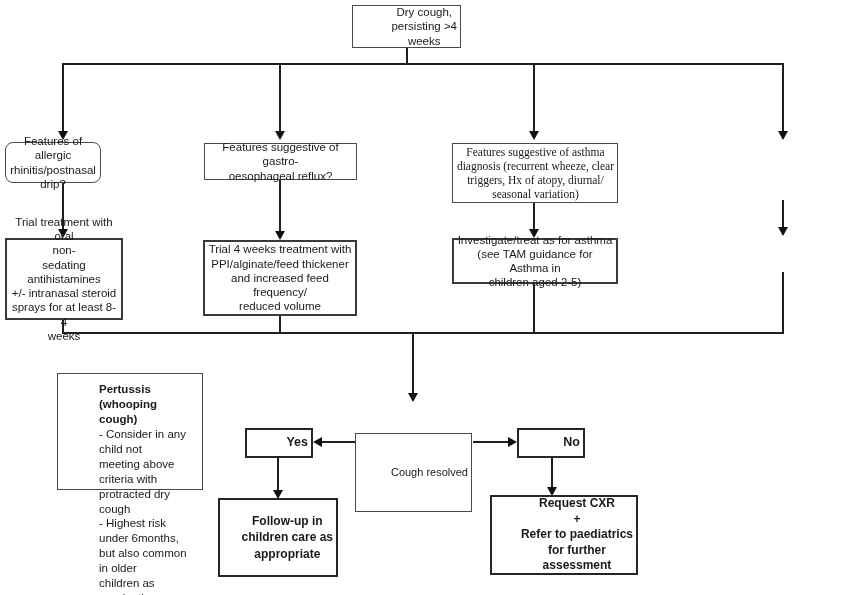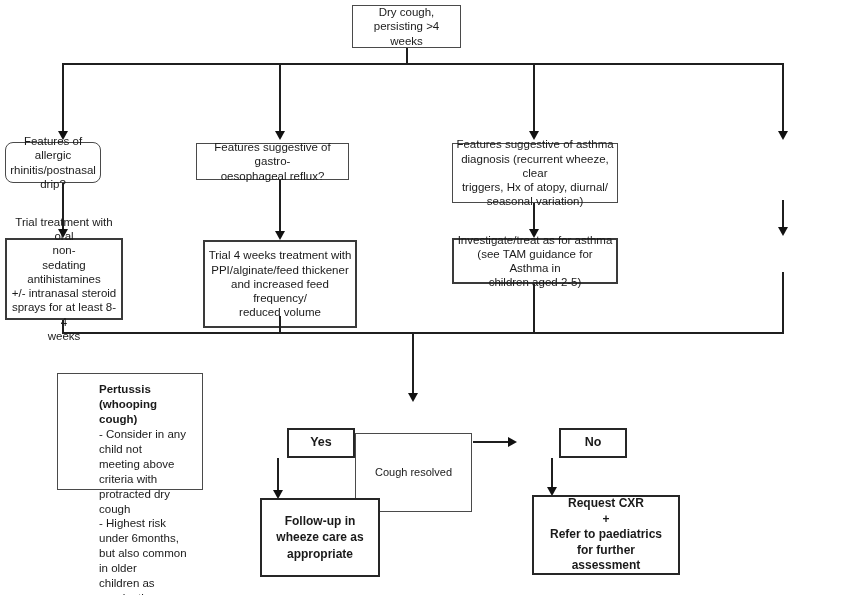--- a/index.html
+++ b/index.html
@@ -11,29 +11,29 @@
     color:#1a1a1a;
     overflow:hidden;
   }
   .box{
     position:absolute;
     box-sizing:border-box;
     background:#ffffff;
     border:1.5px solid #4a4a4a;
     display:flex;
     align-items:center;
-    justify-content:center;
+    justify-content:flex-end;
     text-align:center;
     white-space:pre-line;
     font-size:11.5px;
     line-height:1.24;
     padding:8px 3px;
   }
   .box.thick{border-width:2px;border-color:#3a3a3a;}
-  .box.dark{border-width:2px;border-color:#262626;margin-left:42px;}
+  .box.dark{border-width:2px;border-color:#262626;}
   .bold{font-weight:bold;}
   .leftalign{
     text-align:left;
     justify-content:flex-start;
     align-items:flex-start;
     flex-direction:column;
     padding:8px 6px 4px 8px;
     line-height:1.3;
   }
   .red{color:#ff0000;}
@@ -65,25 +65,25 @@
   <div class="arr down" style="left:275px;top:131px;"></div>
   <div class="vline" style="left:533px;top:64px;height:68px;"></div>
   <div class="arr down" style="left:529px;top:131px;"></div>
   <div class="vline" style="left:782px;top:64px;height:68px;"></div>
   <div class="arr down" style="left:778px;top:131px;"></div>
 
   <div class="box" style="left:5px;top:142px;width:96px;height:41px;border-radius:8px;">
     <span>Features of allergic
 rhinitis/postnasal drip?</span>
   </div>
-  <div class="box" style="left:196px;top:143px;width:153px;height:37px;">
+  <div class="box" style="left:204px;top:143px;width:153px;height:37px;">
     <span>Features suggestive of gastro-
 oesophageal reflux?</span>
   </div>
-  <div class="box" style="left:452px;top:143px;width:166px;height:60px;">
+  <div class="box" style="left:452px;top:143px;width:166px;height:60px;font-family:Liberation Serif, serif;">
     <span>Features suggestive of asthma
 diagnosis (recurrent wheeze, clear
 triggers, Hx of atopy, diurnal/
 seasonal variation)</span>
   </div>
 
   <div class="vline" style="left:62px;top:183px;height:46px;"></div>
   <div class="arr down" style="left:58px;top:229px;"></div>
   <div class="vline" style="left:279px;top:180px;height:51px;"></div>
   <div class="arr down" style="left:275px;top:231px;"></div>
@@ -93,21 +93,21 @@
   <div class="arr down" style="left:778px;top:227px;"></div>
 
   <div class="box thick" style="left:5px;top:238px;width:118px;height:82px;">
     <span>Trial treatment with oral
 non-
 sedating antihistamines
 +/- intranasal steroid
 sprays for at least 8-4
 weeks</span>
   </div>
-  <div class="box thick" style="left:203px;top:240px;width:154px;height:88px;">
+  <div class="box thick" style="left:203px;top:240px;width:154px;height:76px;">
     <span>Trial 4 weeks treatment with
 PPI/alginate/feed thickener
 and increased feed frequency/
 reduced volume</span>
   </div>
   <div class="box thick" style="left:452px;top:238px;width:166px;height:46px;">
     <span>Investigate/treat as for asthma
 (see TAM guidance for Asthma in
 children aged 2-5)</span>
   </div>
@@ -147,21 +147,21 @@
     <span>No</span>
   </div>
 
   <div class="vline" style="left:277px;top:458px;height:32px;"></div>
   <div class="arr down" style="left:273px;top:490px;"></div>
   <div class="vline" style="left:551px;top:458px;height:29px;"></div>
   <div class="arr down" style="left:547px;top:487px;"></div>
 
   <div class="box dark bold" style="left:218px;top:498px;width:120px;height:79px;font-size:12px;line-height:1.35;">
     <span>Follow-up in
-wheeze care as
+children care as
 appropriate</span>
   </div>
   <div class="box dark bold" style="left:490px;top:495px;width:148px;height:80px;font-size:12px;line-height:1.3;">
     <span>Request CXR
 +
 Refer to paediatrics
 for further
 assessment</span>
   </div>
 

